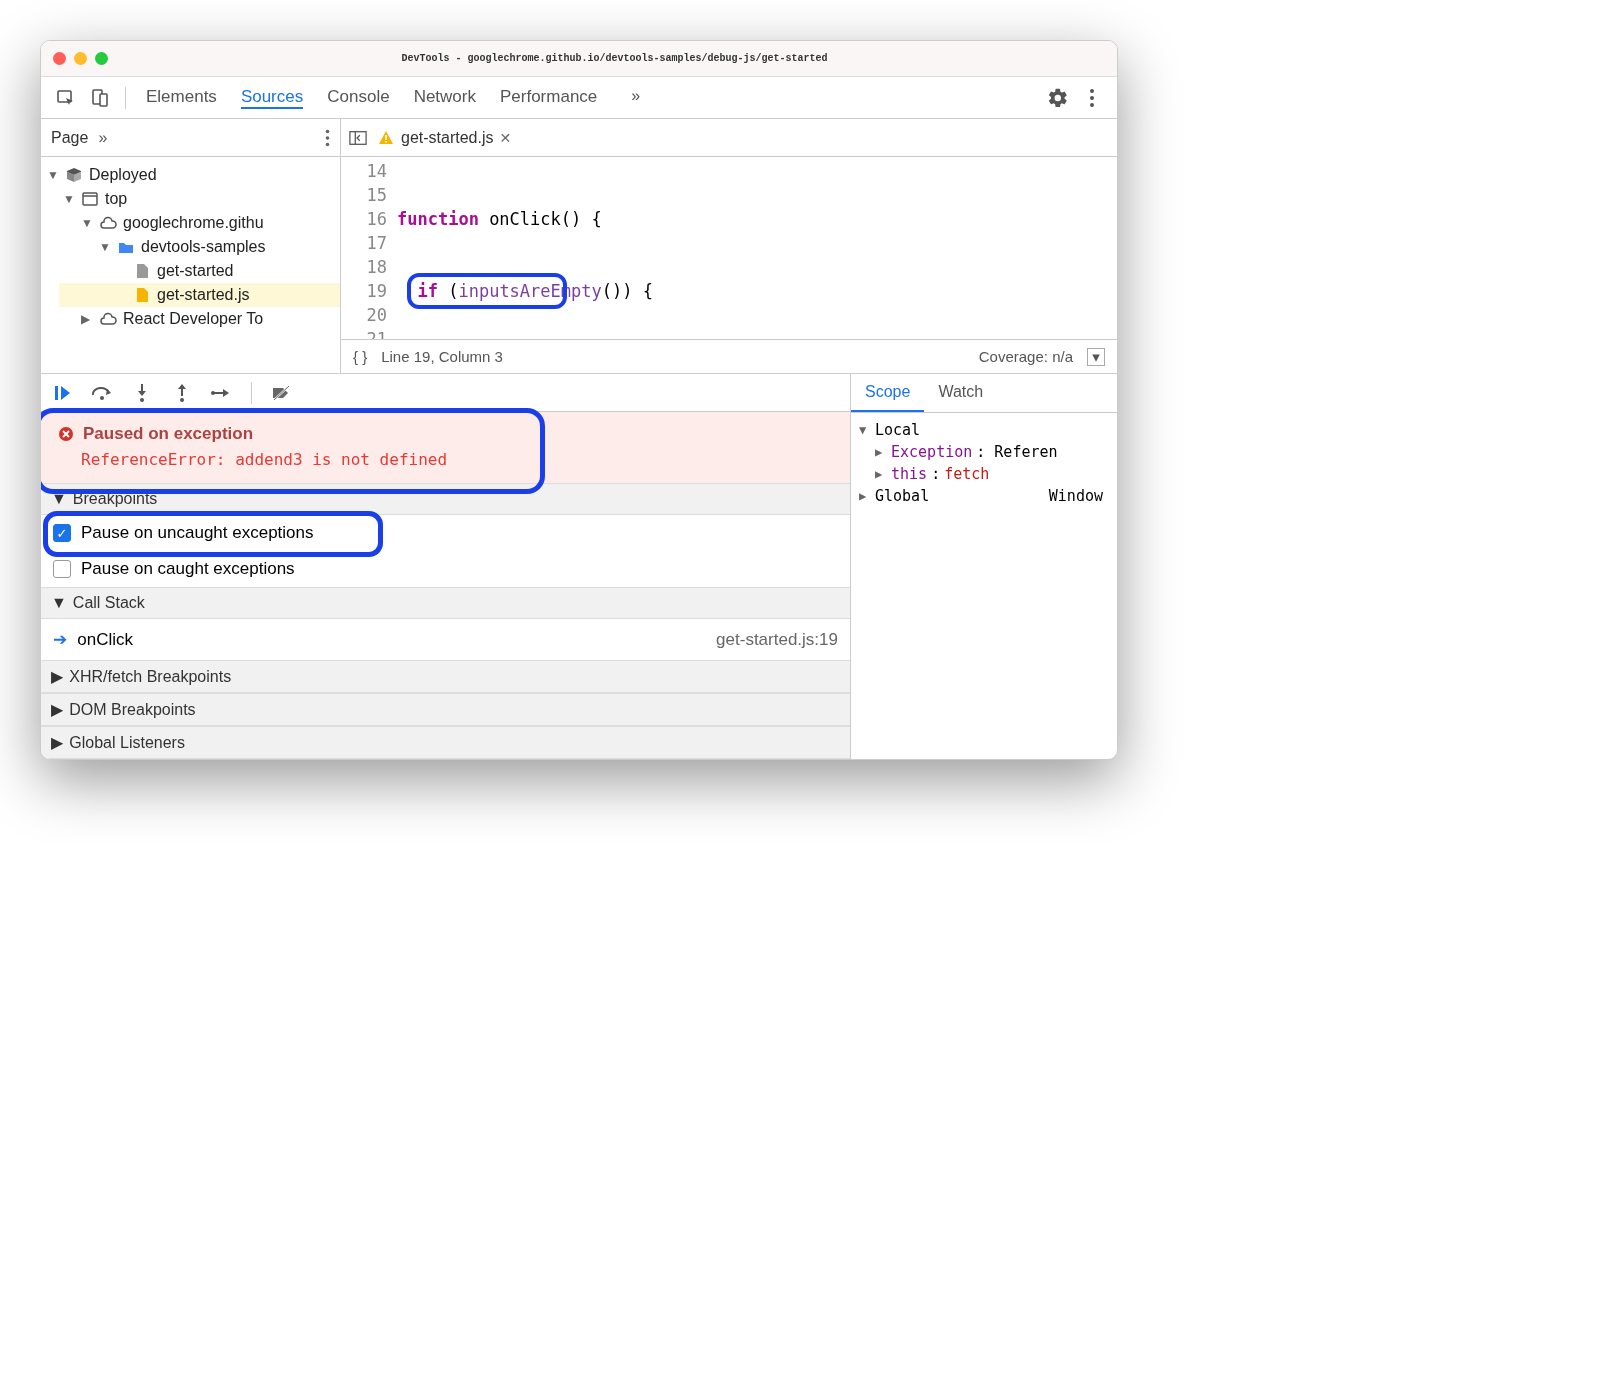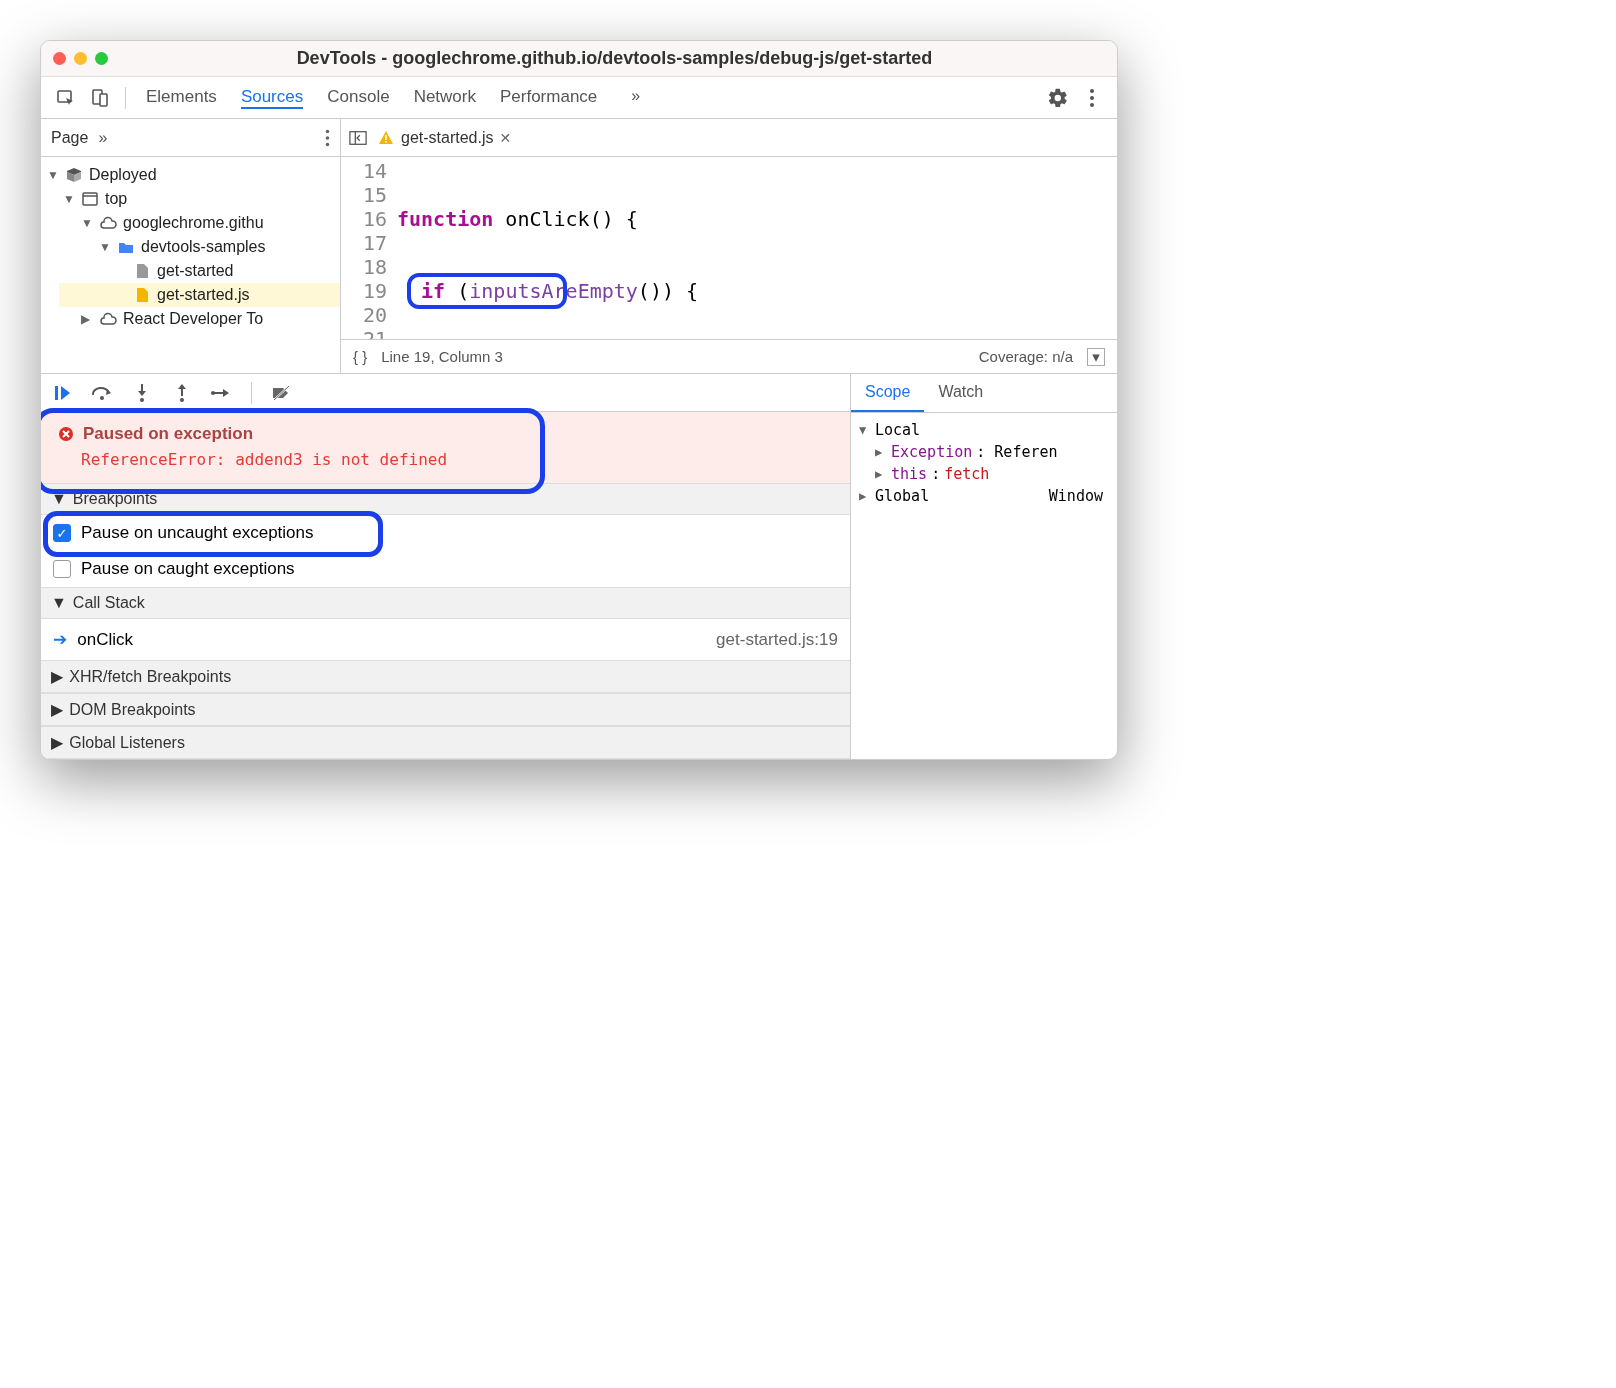--- a/index.html
+++ b/index.html
@@ -22,21 +22,21 @@
   height: 36px;
   background: #faf6f6;
   display: flex;
   align-items: center;
   padding: 0 12px;
   border-bottom: 1px solid #ddd;
 }
 .traffic { display: flex; gap: 8px; margin-right: 16px;}
 .traffic span { width:13px; height:13px; border-radius:50%; display:block;}
 .tr-close{background:#ff5f56;} .tr-min{background:#ffbd2e;} .tr-max{background:#27c93f;}
-.title { flex:1; text-align:center; font-size:18px; font-weight:600; color:#333;}
+.title { flex:1; text-align:center; font-size:10px; font-weight:600; color:#333;font-family:Liberation Mono, monospace;}
 .toolbar {
   height: 42px; display:flex; align-items:center; padding:0 10px;
   border-bottom:1px solid #ccc; gap:4px;
 }
 .toolbar .ico { width:30px; height:30px; display:flex; align-items:center; justify-content:center; color:#555;}
 .toolbar .sep { width:1px; height:22px; background:#ccc; margin:0 6px;}
 .tabs { display:flex; gap:24px; margin-left:10px; flex:1;}
 .tab { font-size:17px; color:#555; padding:0 0; cursor:pointer;}
 .tab.active { color:#1a73e8; border-bottom:2px solid #1a73e8; font-weight:400;}
 .chev { color:#555; font-size:16px; padding:0 10px;}
@@ -50,21 +50,21 @@
 .tree .row { display:flex; align-items:center; gap:6px; padding:3px 6px; white-space:nowrap;}
 .tree .tw { color:#666; width:12px; display:inline-block; font-size:12px;}
 .tree .ind1{padding-left:22px;} .tree .ind2{padding-left:40px;} .tree .ind3{padding-left:58px;} .tree .ind4{padding-left:74px;margin-left:18px;}
 .tree .row.sel { background:#fff8d6;}
 .ico-s { width:18px; height:18px; display:inline-flex; align-items:center; justify-content:center;}
 
 .editor { flex:1; display:flex; flex-direction:column; overflow:hidden;}
 .ed-tabbar { height:38px; border-bottom:1px solid #ccc; display:flex; align-items:center; padding:0 8px; gap:10px;}
 .ed-tab { display:flex; align-items:center; gap:6px; font-size:16px; color:#333;}
 .ed-tab .close { color:#666; font-size:14px; cursor:pointer;}
-.code { font-family: Menlo, Consolas, monospace; font-size:20px; line-height:24px; display:flex; flex:1; overflow:hidden; position:relative;}
+.code { font-family: Menlo, Consolas, monospace; font-size:17px; line-height:24px; display:flex; flex:1; overflow:hidden; position:relative;}
 .gutter { width:56px; text-align:right; color:#888; padding-right:10px; padding-top:2px;}
 .gutter div{height:24px;}
 .src { flex:1; padding-top:2px; position:relative; white-space:pre;}
 .src div{height:24px;}
 .kw{color:#aa0d91;font-weight:bold;} .fn{color:#000;} .prop{color:#7b3fa0;}
 .hl-box { position:absolute; border:4px solid #1a3fe8; border-radius:12px; pointer-events:none;}
 
 .statusbar { height:34px; border-top:1px solid #ccc; display:flex; align-items:center; padding:0 12px; font-size:15px; color:#555; gap:14px;}
 .statusbar .cov{margin-left:auto;}
 

